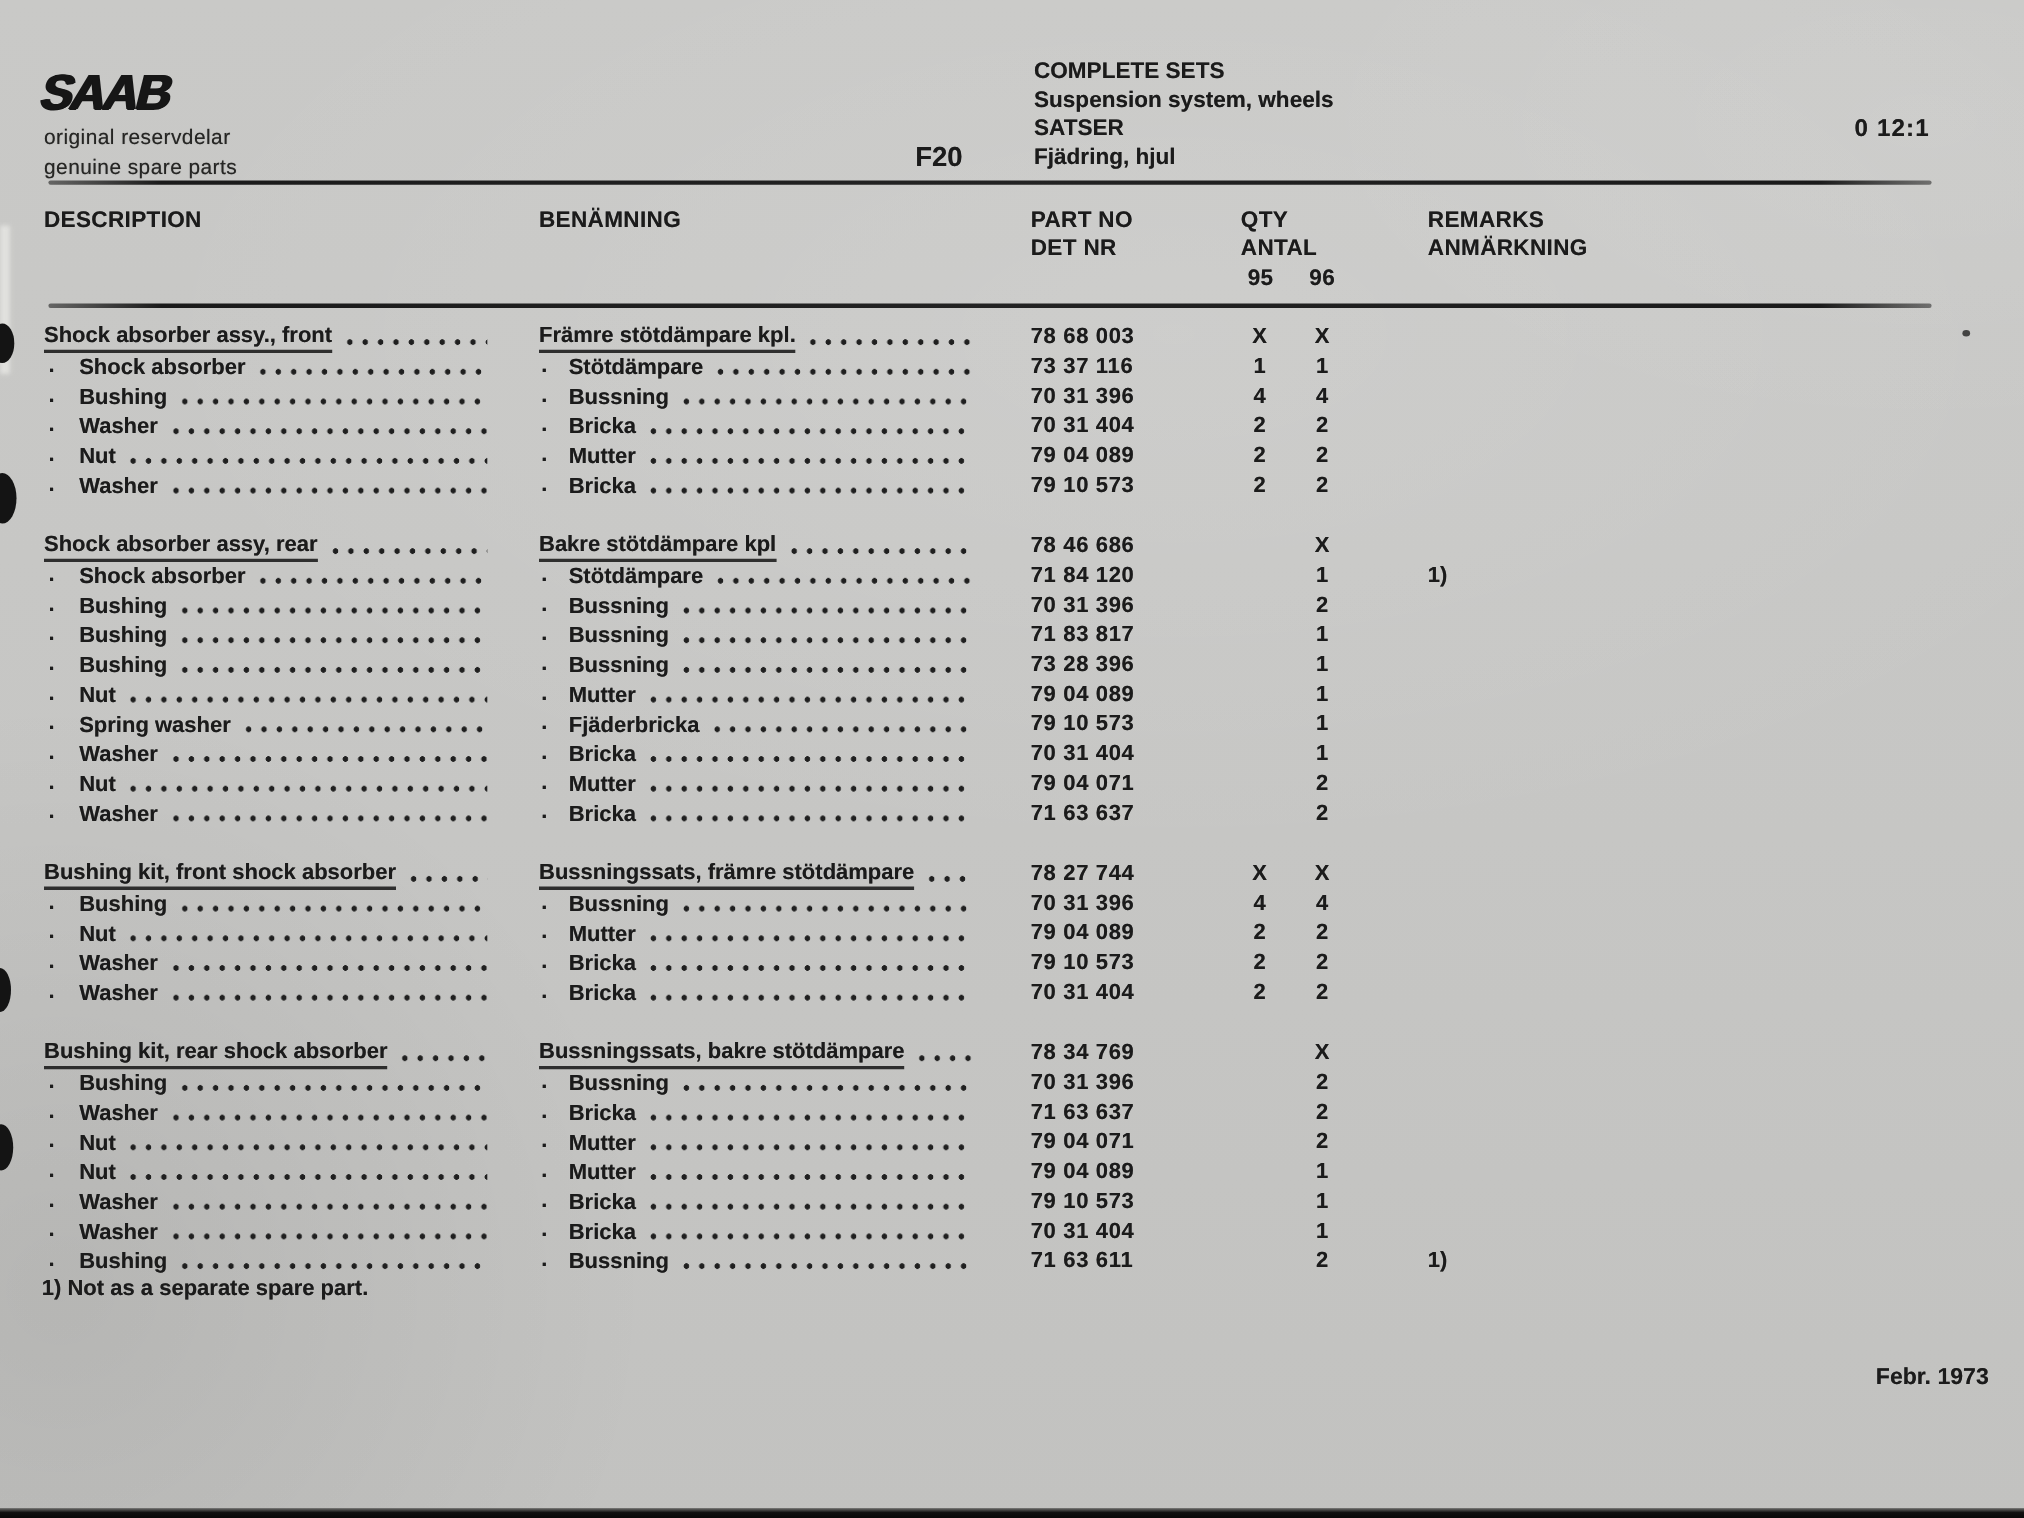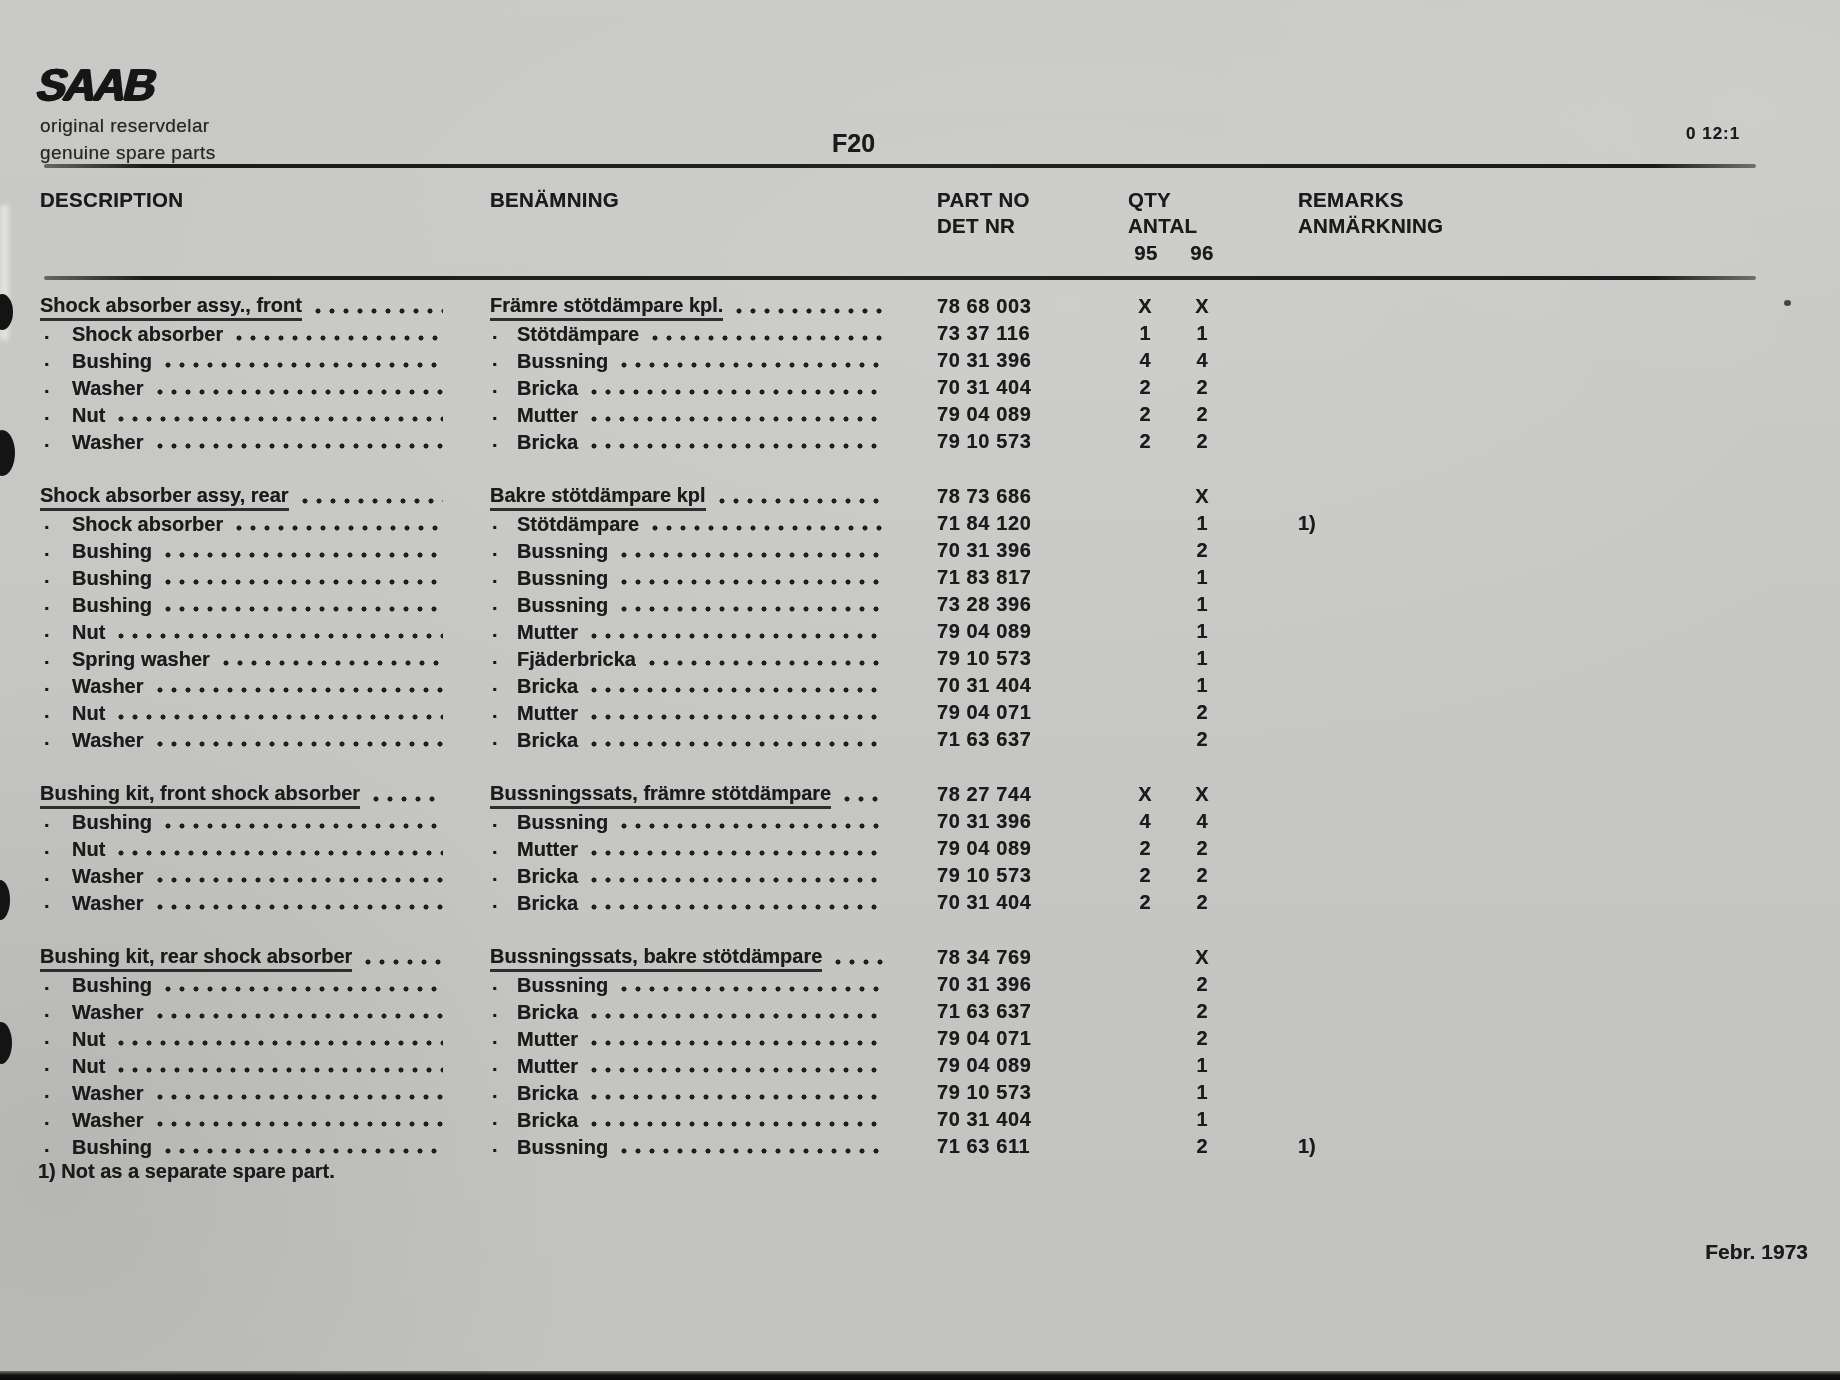--- a/index.html
+++ b/index.html
@@ -24,21 +24,21 @@
   }
   .brand-line { font-size:19px; font-weight:500; color:#262624; letter-spacing:0.4px;
     text-shadow:0 0 0.7px rgba(20,20,20,0.5); }
   .brand-line.l1 { position:absolute; left:2px; top:55px; white-space:nowrap; }
   .brand-line.l2 { position:absolute; left:2px; top:82px; white-space:nowrap; }
 
   
   .tc { position:absolute; left:940px; top:52px; }
   .tc div { font-size:20.5px; font-weight:bold; line-height:26px; white-space:nowrap; }
   .code-f20 { position:absolute; left:832px; top:129px; font-size:25px; font-weight:bold; }
-  .page-ref { position:absolute; left:1686px; top:124px; font-size:17px; font-weight:bold; letter-spacing:1px; }
+  .page-ref { position:absolute; left:1686px; top:104px; font-size:22px; font-weight:bold; letter-spacing:1px; }
 
   
   .rule { position:absolute; height:3.5px;
     background:linear-gradient(90deg, rgba(20,20,20,0.55), #1a1a1a 6%, #232323 50%, #1a1a1a 94%, rgba(20,20,20,0.5));
     border-radius:2px; }
   .rule1 { left:44px; top:164px; width:1712px; }
   .rule2 { left:44px; top:276px; width:1712px; }
 
   
   .colhead { position:absolute; font-size:20.5px; font-weight:bold; white-space:nowrap; letter-spacing:0.3px; }
@@ -96,20 +96,26 @@
 <body>
 
 <div class="page">
 
   <div class="brand">
     <span class="saab-logo">SAAB</span>
     <div class="brand-line l1">original reservdelar</div>
     <div class="brand-line l2">genuine spare parts</div>
   </div>
 
+  <div class="tc ink">
+    <div>COMPLETE SETS</div>
+    <div>Suspension system, wheels</div>
+    <div>SATSER</div>
+    <div>Fjädring, hjul</div>
+  </div>
   <div class="code-f20 ink">F20</div>
   <div class="page-ref ink">0 12:1</div>
 
   <div class="rule rule1"></div>
   <div class="rule rule2"></div>
 
   <div class="colhead ch-r1 ink" style="left:40px">DESCRIPTION</div>
   <div class="colhead ch-r1 ink" style="left:490px">BENÄMNING</div>
   <div class="colhead ch-r1 ink" style="left:937px">PART NO</div>
   <div class="colhead ch-r1 ink" style="left:1128px">QTY</div>
@@ -214,21 +220,21 @@
       <div class="group">
         <div class="row hdr">
           <div class="cell c-en">
             <div class="lbl ink">Shock absorber assy, rear</div>
             <div class="lead"></div>
           </div>
           <div class="cell c-sv">
             <div class="lbl ink">Bakre stötdämpare kpl</div>
             <div class="lead"></div>
           </div>
-          <div class="c-part ink">78 73 686</div>
+          <div class="c-part ink">78 46 686</div>
           <div class="c-q96 ink">X</div>
         </div>
         <div class="row">
           <div class="bullet en ink">.</div>
           <div class="bullet sv ink">.</div>
           <div class="cell c-en">
             <div class="lbl ink">Shock absorber</div>
             <div class="lead"></div>
           </div>
           <div class="cell c-sv">

